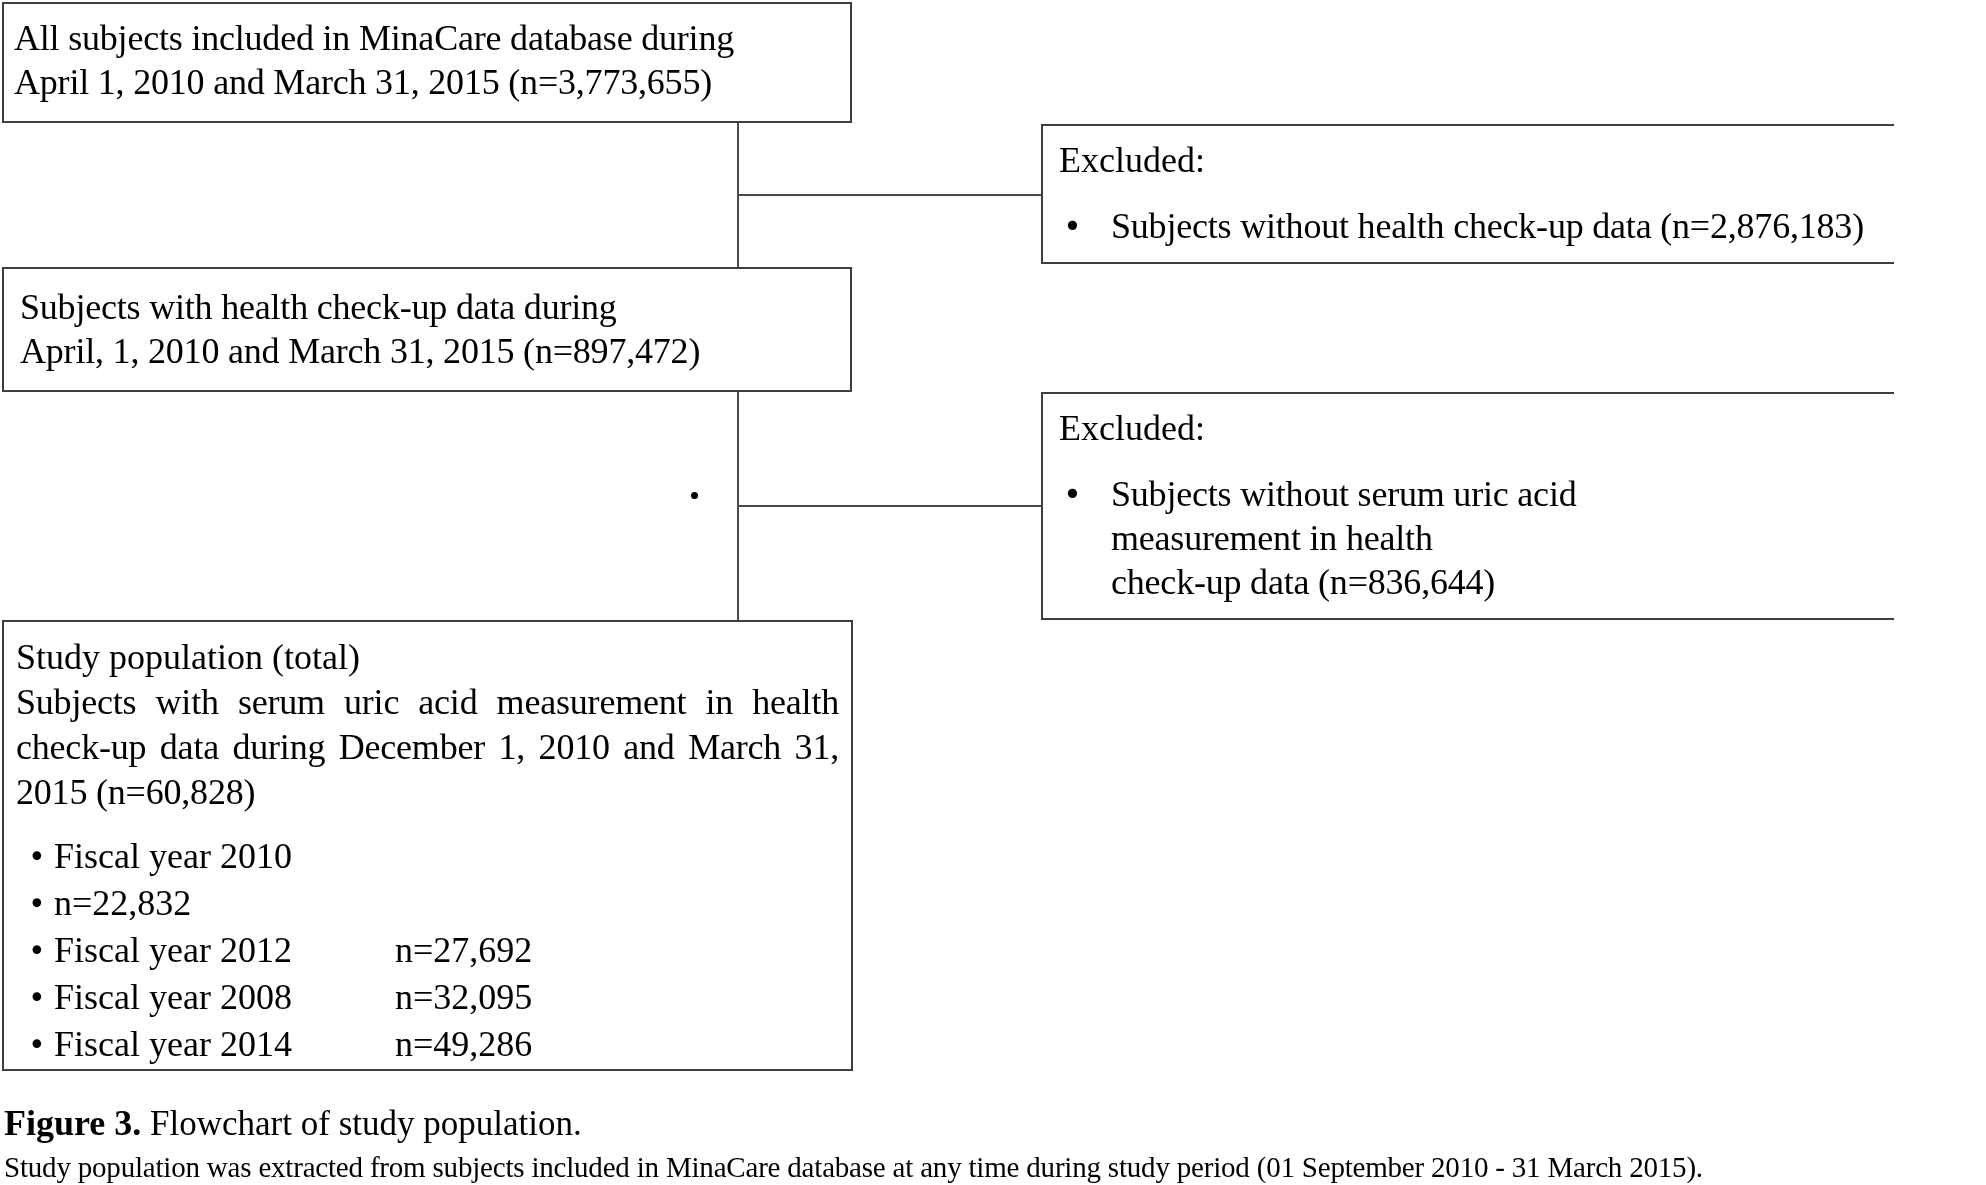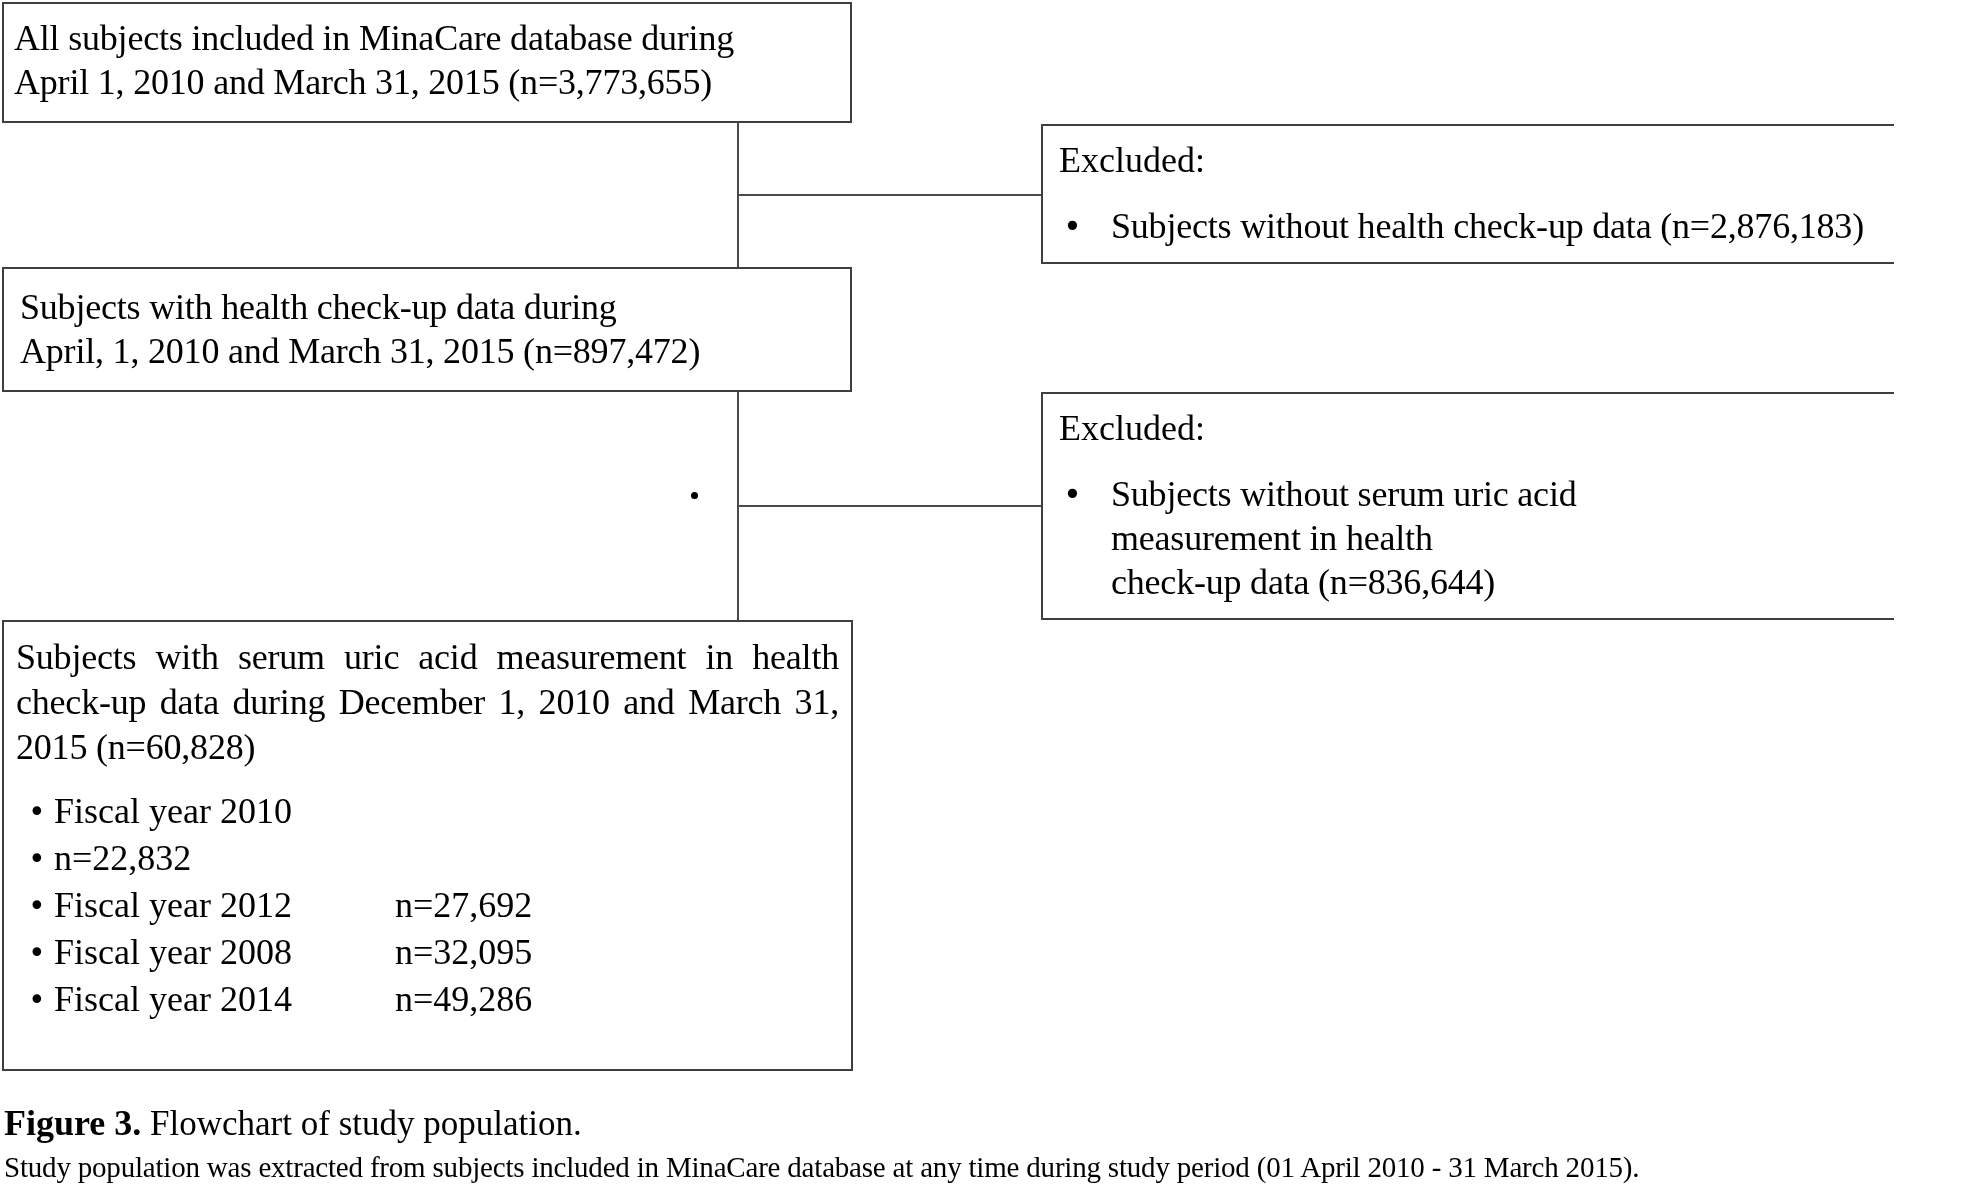--- a/index.html
+++ b/index.html
@@ -80,20 +80,21 @@
     <div class="excl-heading">Excluded:</div>
     <div class="bullet-row">
       <span class="dot">•</span>
       <div class="item-text">Subjects without serum uric acid
 measurement in health
 check-up data (n=836,644)</div>
     </div>
   </div>
 
   <div id="box3" class="fbox">
+    <div class="box3-title">Study population (total)</div>
     <div class="box3-body">Subjects with serum uric acid measurement in health check-up data during December 1, 2010 and March 31, 2015 (n=60,828)</div>
     <div class="fiscal-list">
       <div class="fiscal-row">
         <span class="dot">•</span>
         <span>Fiscal year 2010</span>
       </div>
       <div class="fiscal-row">
         <span class="dot">•</span>
         <span>n=22,832</span>
       </div>
@@ -112,15 +113,15 @@
         <span>Fiscal year 2014</span>
         <span>n=49,286</span>
       </div>
     </div>
   </div>
 
   <div id="caption">
     <span class="cap-label">Figure 3.</span><span> Flowchart of study population.</span>
   </div>
 
-  <div id="note">Study population was extracted from subjects included in MinaCare database at any time during study period (01 April 2010 - 31 March 2015).</div>
+  <div id="note">Study population was extracted from subjects included in MinaCare database at any time during study period (01 September 2010 - 31 March 2015).</div>
 
 </div>
 
 </body></html>

